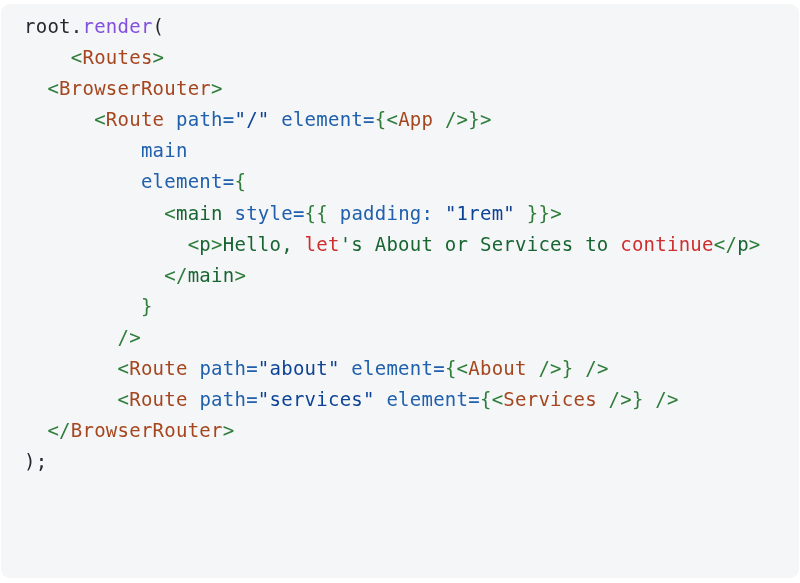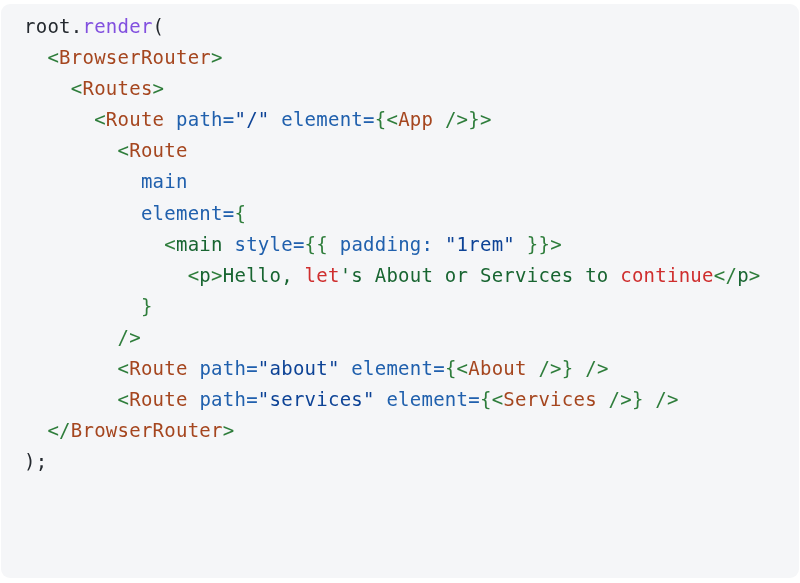--- a/index.html
+++ b/index.html
@@ -42,28 +42,28 @@
     white-space: pre;
   }
 </style>
 </head>
 <body style="background: rgb(255, 255, 255);">
 
 <div class="page">
   <div class="code-block" style="background: rgb(245, 246, 248);">
     <div class="code-lines">
         <div class="code-line"><span style="color: rgb(36, 41, 47);">root.</span><span style="color: rgb(130, 80, 223);">render</span><span style="color: rgb(36, 41, 47);">(</span></div>
+        <div class="code-line"><span style="color: rgb(36, 41, 47);">    </span><span style="color: rgb(46, 125, 59);">&lt;</span><span style="color: rgb(165, 70, 31);">Routes</span><span style="color: rgb(46, 125, 59);">&gt;</span></div>
         <div class="code-line"><span style="color: rgb(36, 41, 47);">  </span><span style="color: rgb(46, 125, 59);">&lt;</span><span style="color: rgb(165, 70, 31);">BrowserRouter</span><span style="color: rgb(46, 125, 59);">&gt;</span></div>
-        <div class="code-line"><span style="color: rgb(36, 41, 47);">    </span><span style="color: rgb(46, 125, 59);">&lt;</span><span style="color: rgb(165, 70, 31);">Routes</span><span style="color: rgb(46, 125, 59);">&gt;</span></div>
         <div class="code-line"><span style="color: rgb(36, 41, 47);">      </span><span style="color: rgb(46, 125, 59);">&lt;</span><span style="color: rgb(165, 70, 31);">Route</span><span style="color: rgb(36, 41, 47);"> </span><span style="color: rgb(32, 96, 173);">path=</span><span style="color: rgb(13, 67, 150);">"/"</span><span style="color: rgb(36, 41, 47);"> </span><span style="color: rgb(32, 96, 173);">element=</span><span style="color: rgb(46, 125, 59);">{&lt;</span><span style="color: rgb(165, 70, 31);">App</span><span style="color: rgb(36, 41, 47);"> </span><span style="color: rgb(46, 125, 59);">/&gt;}&gt;</span></div>
-        <div class="code-line"><span style="color: rgb(36, 41, 47);">        </span><span style="color: rgb(46, 125, 59);">&lt;</span><span style="color: rgb(165, 70, 31);">Route</span></div>
         <div class="code-line"><span style="color: rgb(36, 41, 47);">          </span><span style="color: rgb(32, 96, 173);">main</span></div>
         <div class="code-line"><span style="color: rgb(36, 41, 47);">          </span><span style="color: rgb(32, 96, 173);">element=</span><span style="color: rgb(46, 125, 59);">{</span></div>
         <div class="code-line"><span style="color: rgb(36, 41, 47);">            </span><span style="color: rgb(46, 125, 59);">&lt;</span><span style="color: rgb(24, 101, 49);">main</span><span style="color: rgb(36, 41, 47);"> </span><span style="color: rgb(32, 96, 173);">style=</span><span style="color: rgb(46, 125, 59);">{{</span><span style="color: rgb(36, 41, 47);"> </span><span style="color: rgb(32, 96, 173);">padding:</span><span style="color: rgb(36, 41, 47);"> </span><span style="color: rgb(13, 67, 150);">"1rem"</span><span style="color: rgb(36, 41, 47);"> </span><span style="color: rgb(46, 125, 59);">}}&gt;</span></div>
         <div class="code-line"><span style="color: rgb(36, 41, 47);">              </span><span style="color: rgb(46, 125, 59);">&lt;</span><span style="color: rgb(24, 101, 49);">p</span><span style="color: rgb(46, 125, 59);">&gt;</span><span style="color: rgb(24, 101, 49);">Hello, </span><span style="color: rgb(207, 46, 46);">let</span><span style="color: rgb(24, 101, 49);">'s About or Services to </span><span style="color: rgb(207, 46, 46);">continue</span><span style="color: rgb(46, 125, 59);">&lt;/</span><span style="color: rgb(24, 101, 49);">p</span><span style="color: rgb(46, 125, 59);">&gt;</span></div>
+        <div class="code-line"><span style="color: rgb(36, 41, 47);">            </span><span style="color: rgb(46, 125, 59);">&lt;/</span><span style="color: rgb(24, 101, 49);">main</span><span style="color: rgb(46, 125, 59);">&gt;</span></div>
         <div class="code-line"><span style="color: rgb(36, 41, 47);">          </span><span style="color: rgb(46, 125, 59);">}</span></div>
         <div class="code-line"><span style="color: rgb(36, 41, 47);">        </span><span style="color: rgb(46, 125, 59);">/&gt;</span></div>
         <div class="code-line"><span style="color: rgb(36, 41, 47);">        </span><span style="color: rgb(46, 125, 59);">&lt;</span><span style="color: rgb(165, 70, 31);">Route</span><span style="color: rgb(36, 41, 47);"> </span><span style="color: rgb(32, 96, 173);">path=</span><span style="color: rgb(13, 67, 150);">"about"</span><span style="color: rgb(36, 41, 47);"> </span><span style="color: rgb(32, 96, 173);">element=</span><span style="color: rgb(46, 125, 59);">{&lt;</span><span style="color: rgb(165, 70, 31);">About</span><span style="color: rgb(36, 41, 47);"> </span><span style="color: rgb(46, 125, 59);">/&gt;}</span><span style="color: rgb(36, 41, 47);"> </span><span style="color: rgb(46, 125, 59);">/&gt;</span></div>
         <div class="code-line"><span style="color: rgb(36, 41, 47);">        </span><span style="color: rgb(46, 125, 59);">&lt;</span><span style="color: rgb(165, 70, 31);">Route</span><span style="color: rgb(36, 41, 47);"> </span><span style="color: rgb(32, 96, 173);">path=</span><span style="color: rgb(13, 67, 150);">"services"</span><span style="color: rgb(36, 41, 47);"> </span><span style="color: rgb(32, 96, 173);">element=</span><span style="color: rgb(46, 125, 59);">{&lt;</span><span style="color: rgb(165, 70, 31);">Services</span><span style="color: rgb(36, 41, 47);"> </span><span style="color: rgb(46, 125, 59);">/&gt;}</span><span style="color: rgb(36, 41, 47);"> </span><span style="color: rgb(46, 125, 59);">/&gt;</span></div>
         <div class="code-line"><span style="color: rgb(36, 41, 47);">  </span><span style="color: rgb(46, 125, 59);">&lt;/</span><span style="color: rgb(165, 70, 31);">BrowserRouter</span><span style="color: rgb(46, 125, 59);">&gt;</span></div>
         <div class="code-line"><span style="color: rgb(36, 41, 47);">);</span></div>
       </div>
   </div>
 </div>
 

